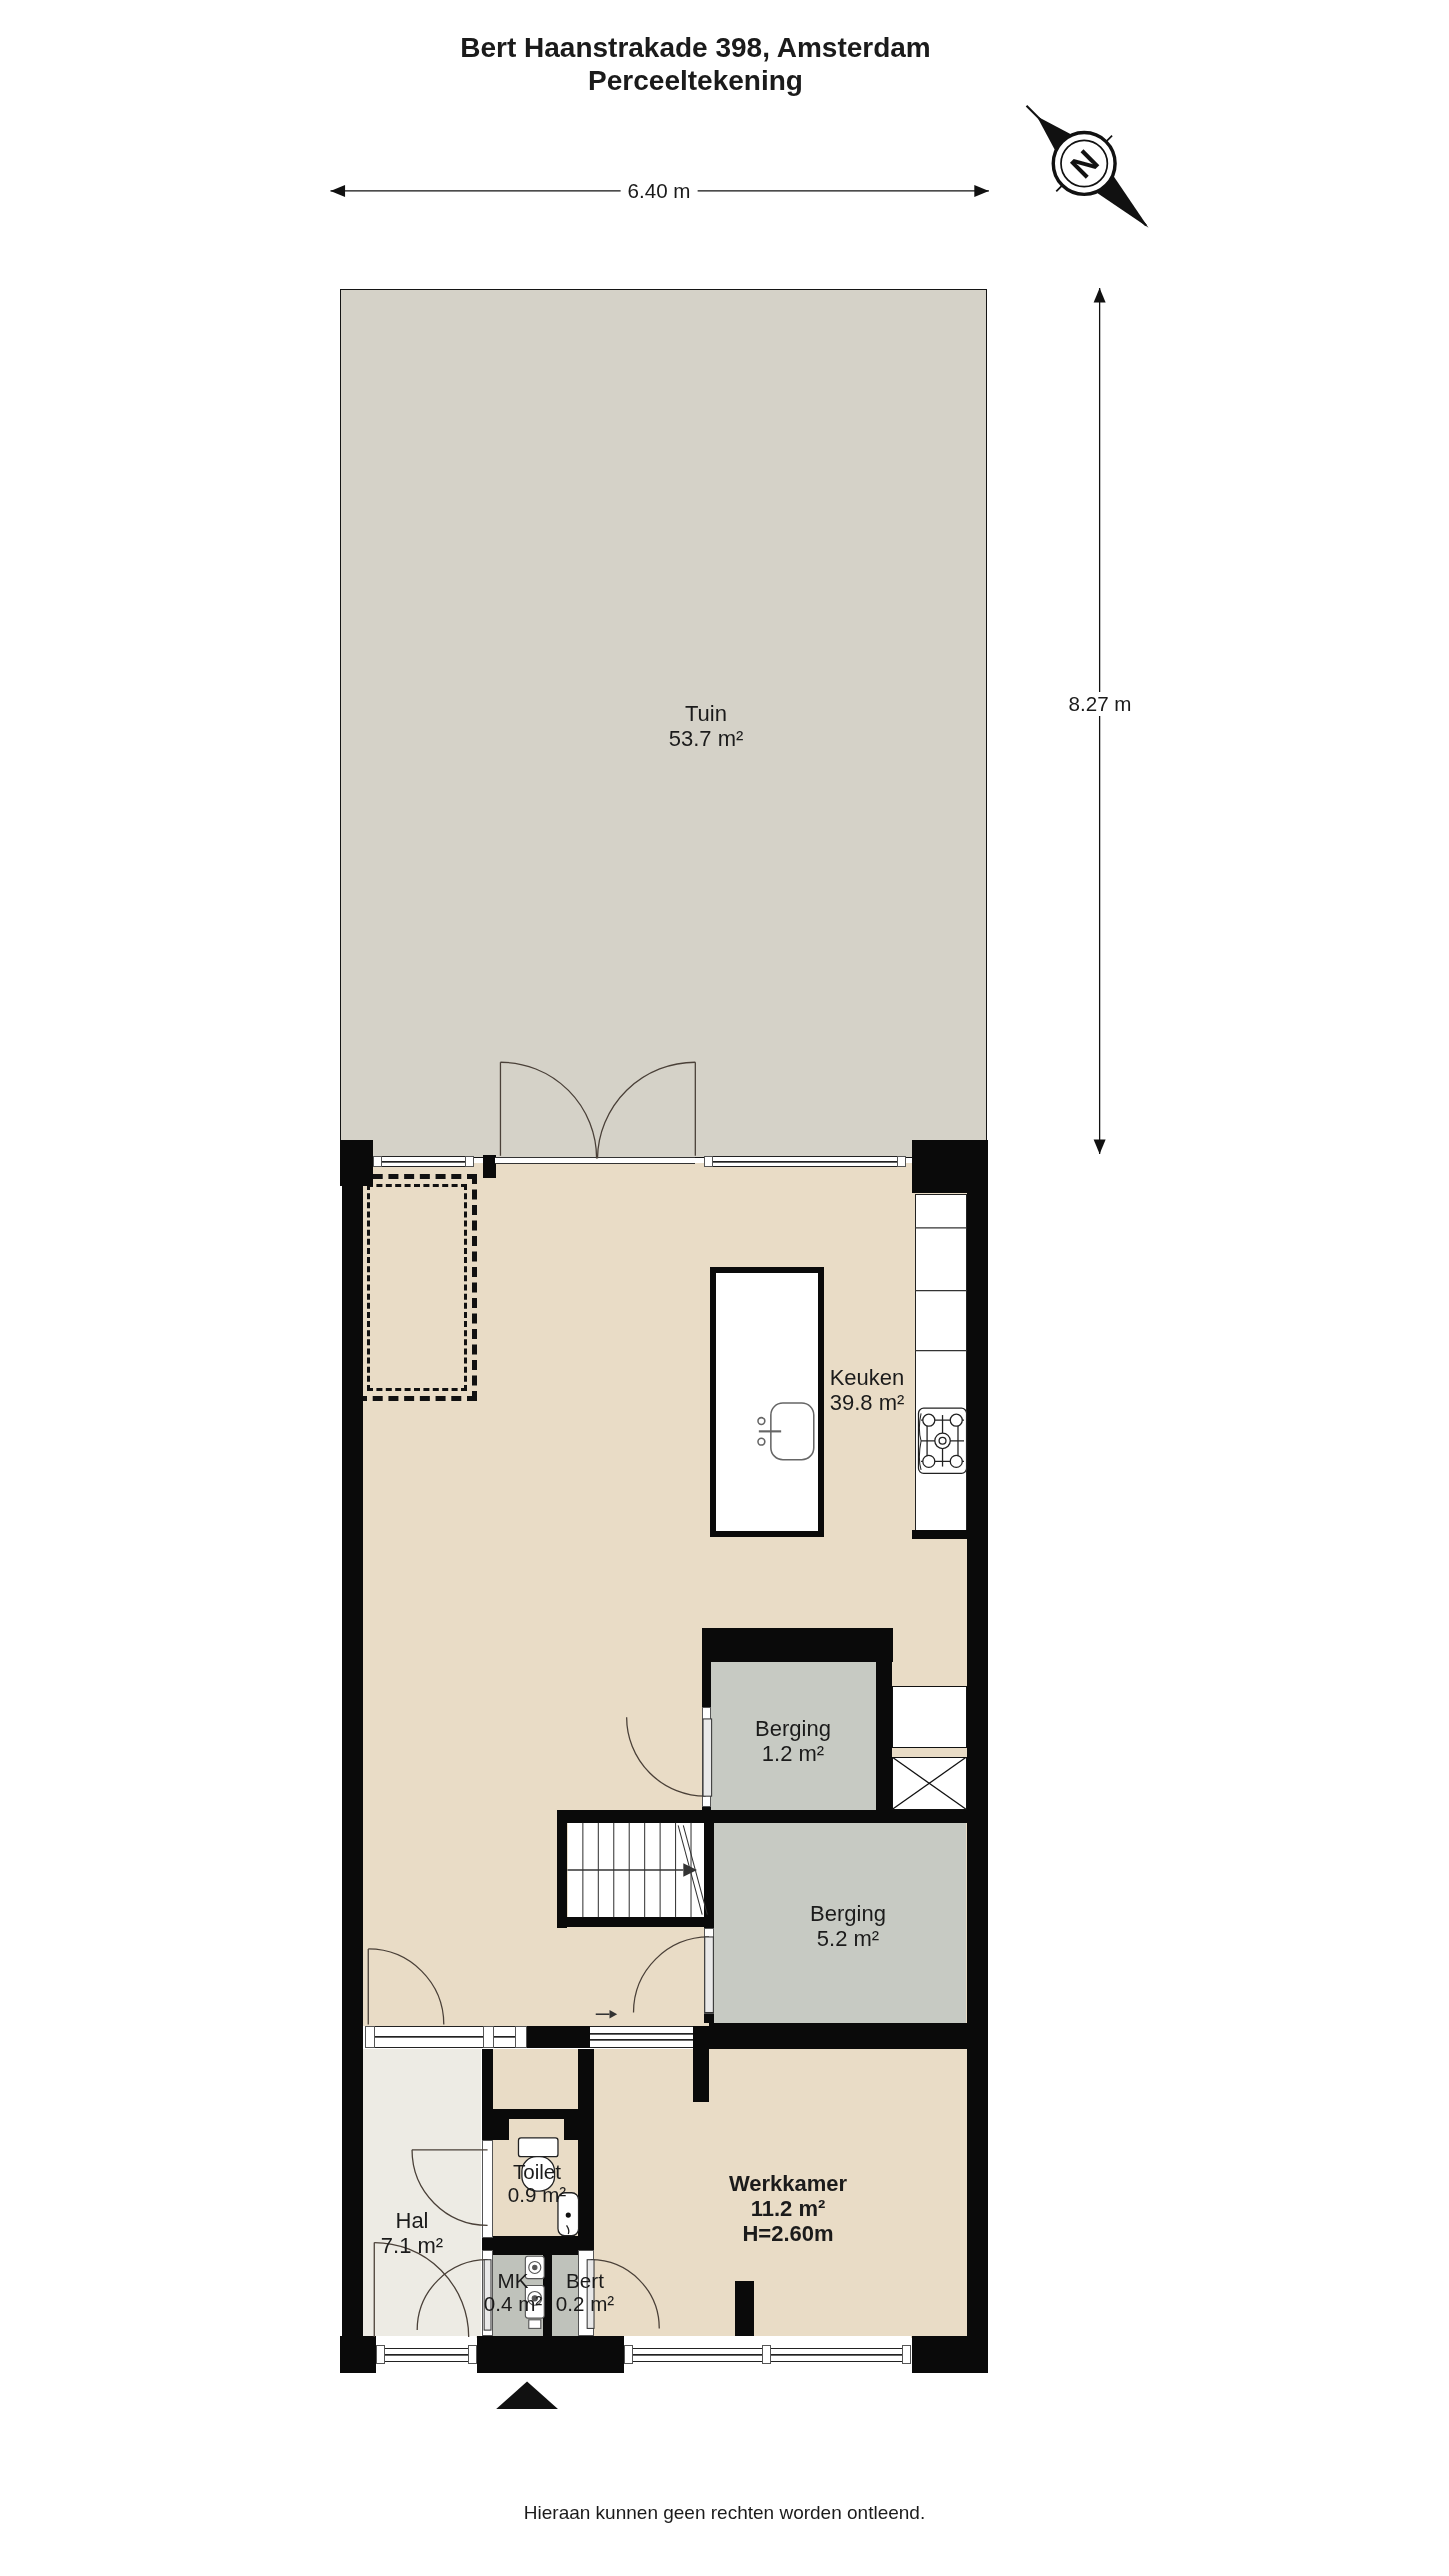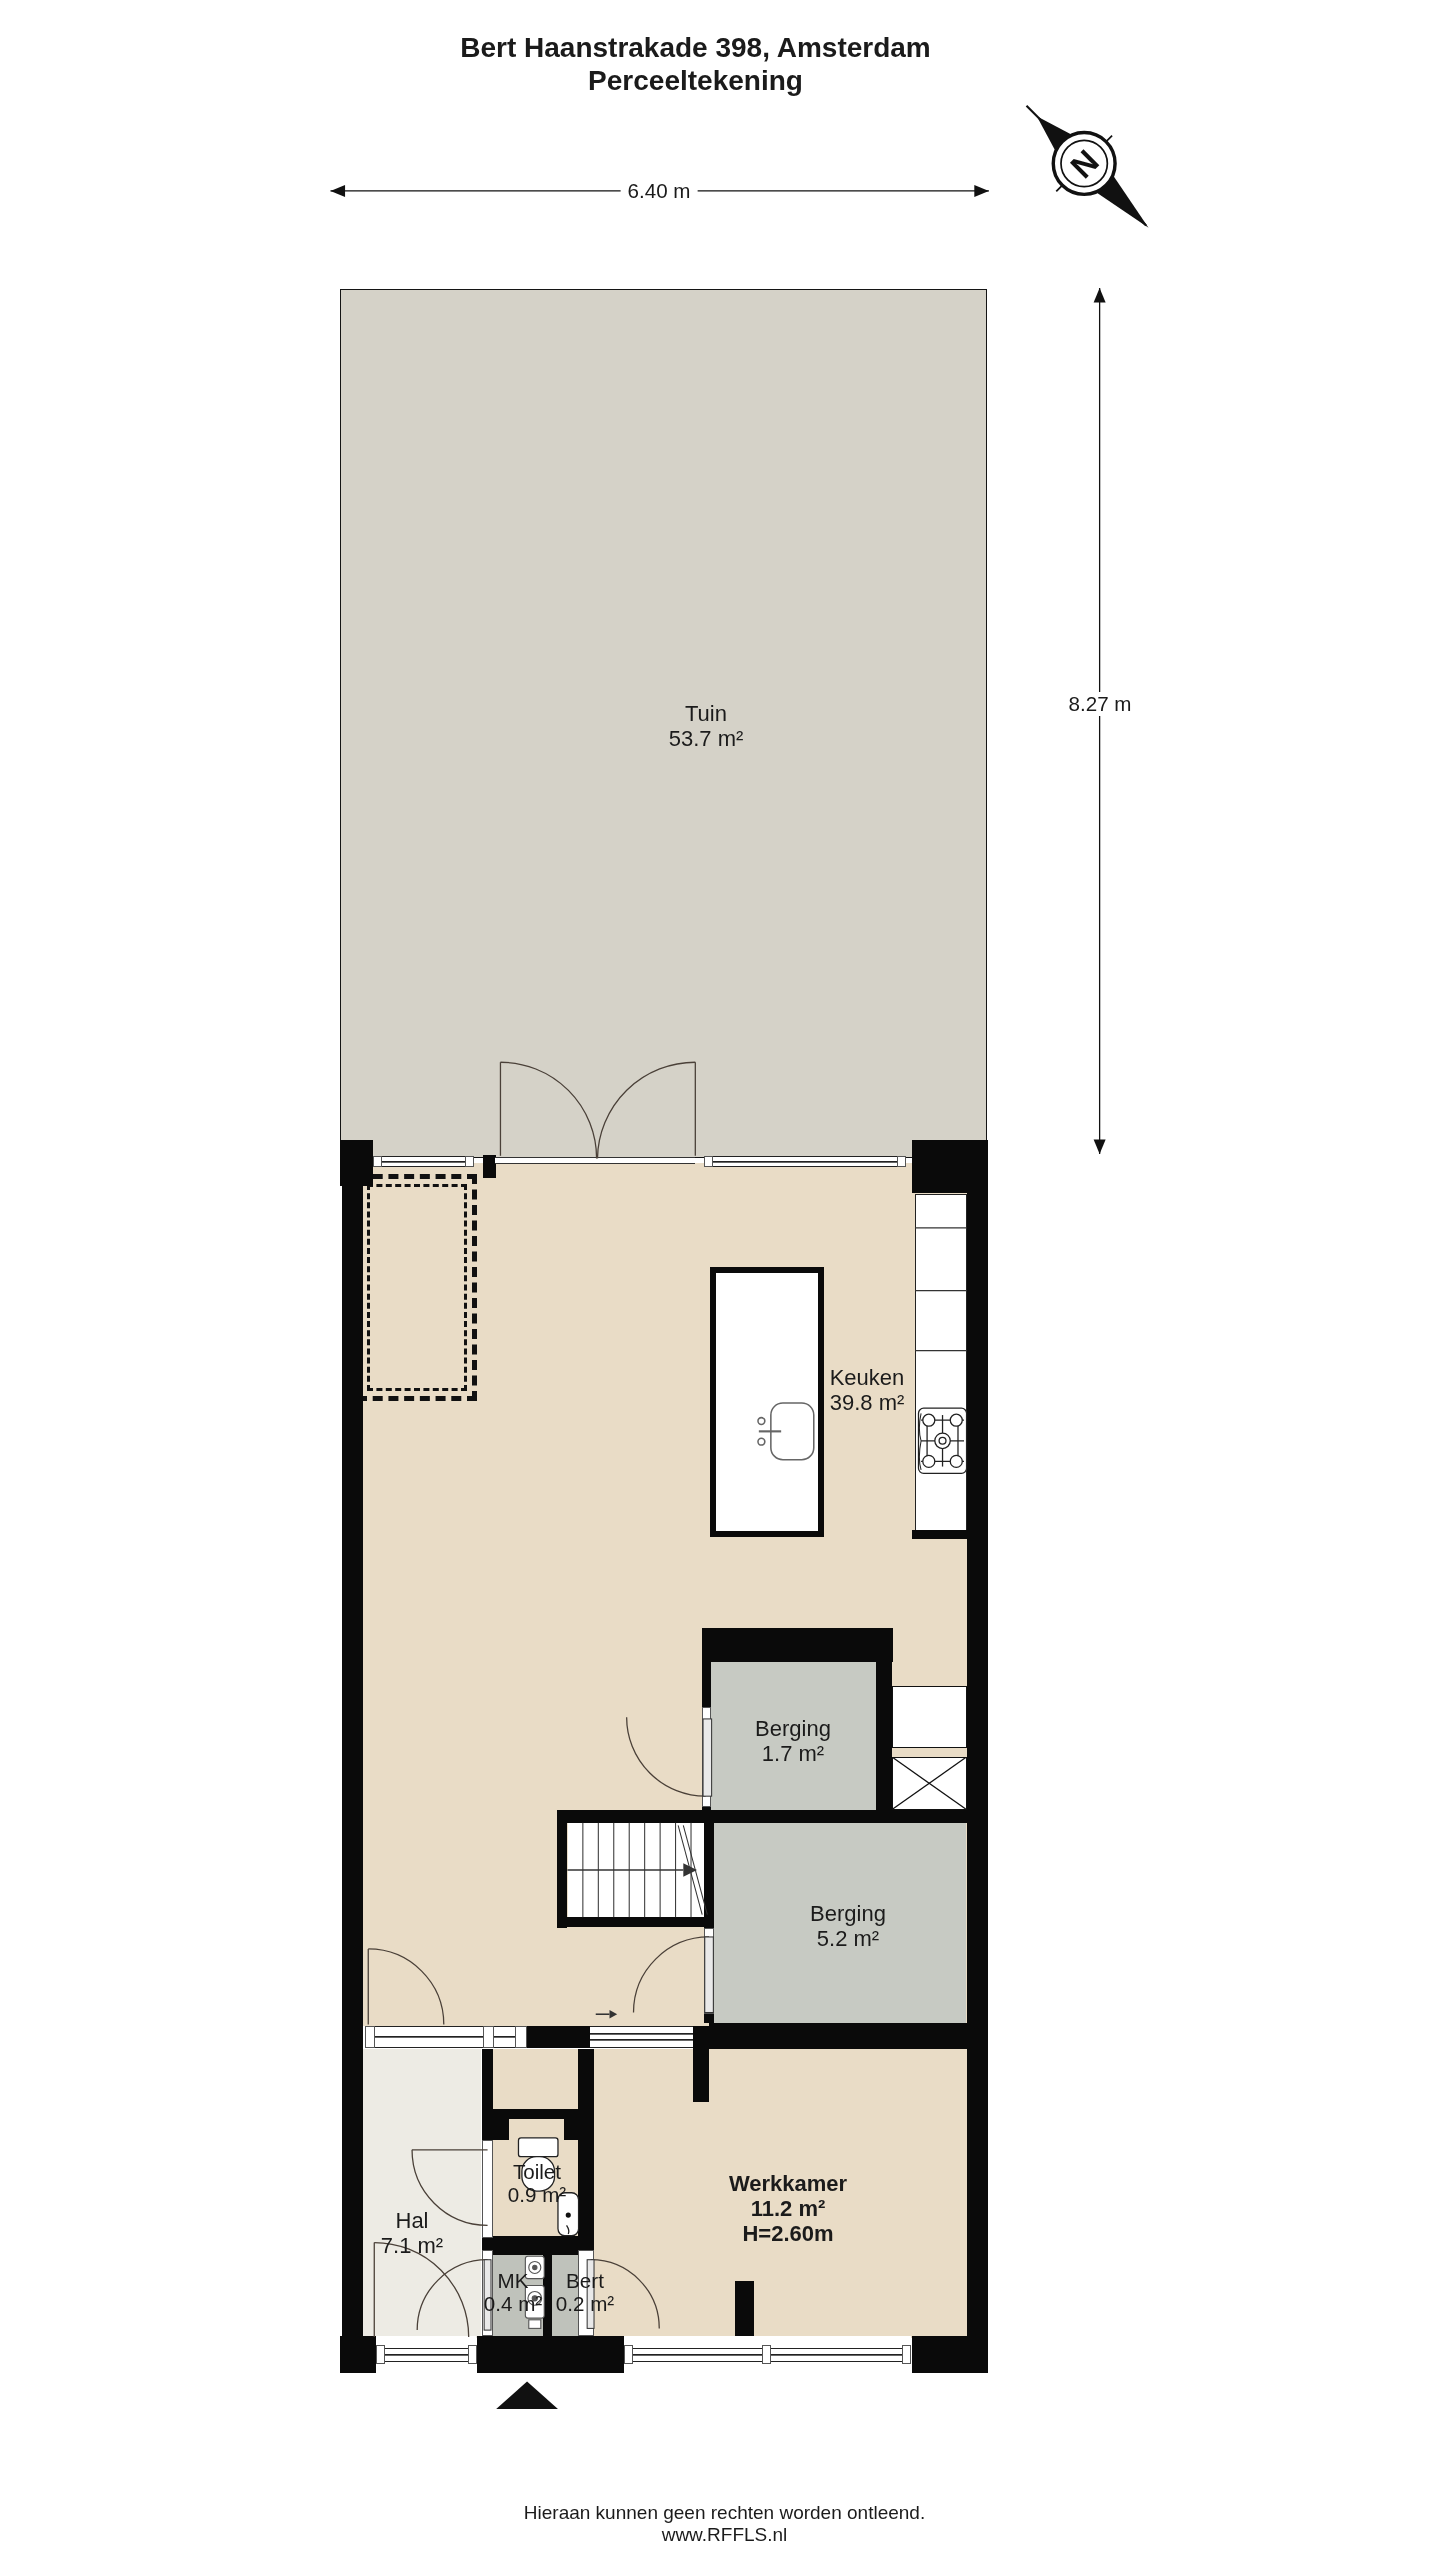--- a/index.html
+++ b/index.html
@@ -281,21 +281,21 @@
   <div class="room-label" style="left:670px;top:701px;margin-left:36px;">
     <span>Tuin</span>
     <span>53.7 m²</span>
   </div>
   <div class="room-label" style="left:867px;top:1365px;">
     <span>Keuken</span>
     <span>39.8 m²</span>
   </div>
   <div class="room-label" style="left:793px;top:1716px;">
     <span>Berging</span>
-    <span>1.7 m²</span>
+    <span>1.2 m²</span>
   </div>
   <div class="room-label" style="left:848px;top:1901px;">
     <span>Berging</span>
     <span>5.2 m²</span>
   </div>
   <div class="room-label" style="left:412px;top:2208px;">
     <span>Hal</span>
     <span>7.1 m²</span>
   </div>
   <div class="room-label small" style="left:537px;top:2160px;">
@@ -310,16 +310,15 @@
     <span>Bert</span>
     <span>0.2 m²</span>
   </div>
   <div class="room-label" style="left:788px;top:2171px;font-weight:bold;">
     <span>Werkkamer</span>
     <span>11.2 m²</span>
     <span>H=2.60m</span>
   </div>
 
   <div class="footer-line" style="top:2502px;">Hieraan kunnen geen rechten worden ontleend.</div>
-  <div class="footer-line" style="top:2524px;">www.RFFLS.nl</div>
 
 </div>
 
 
 </body></html>

